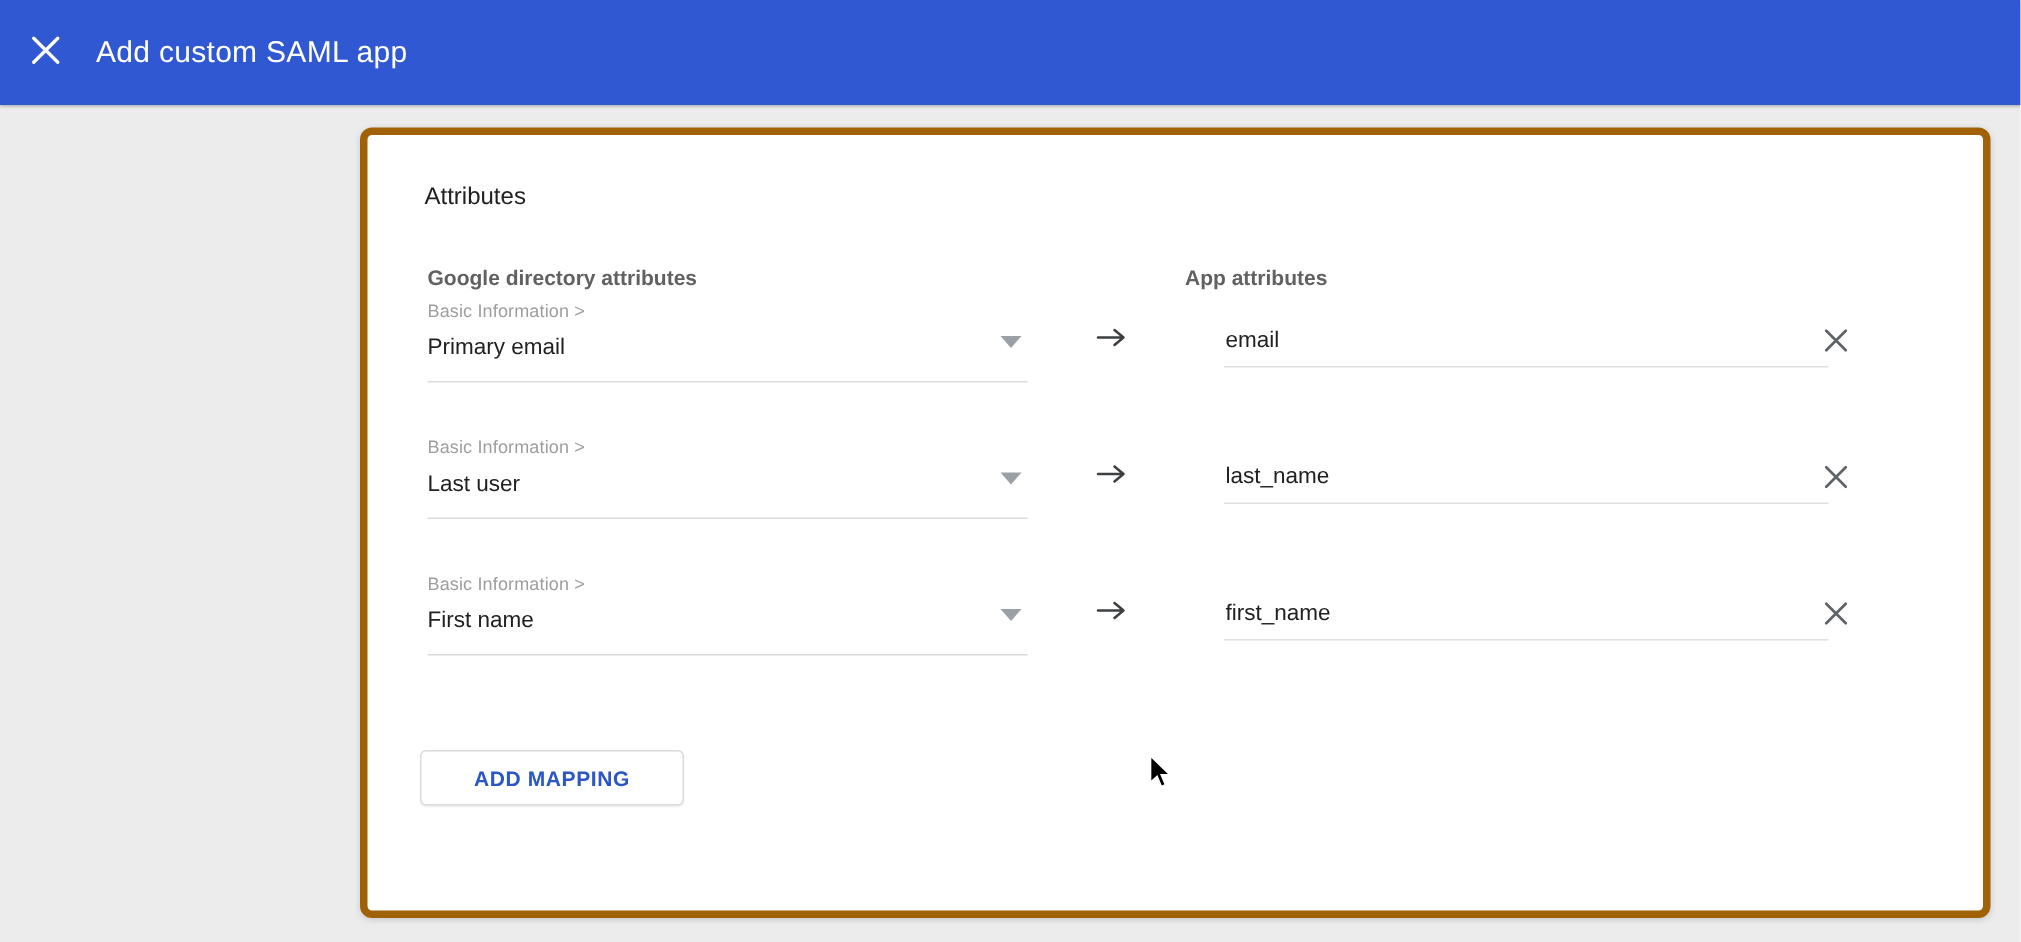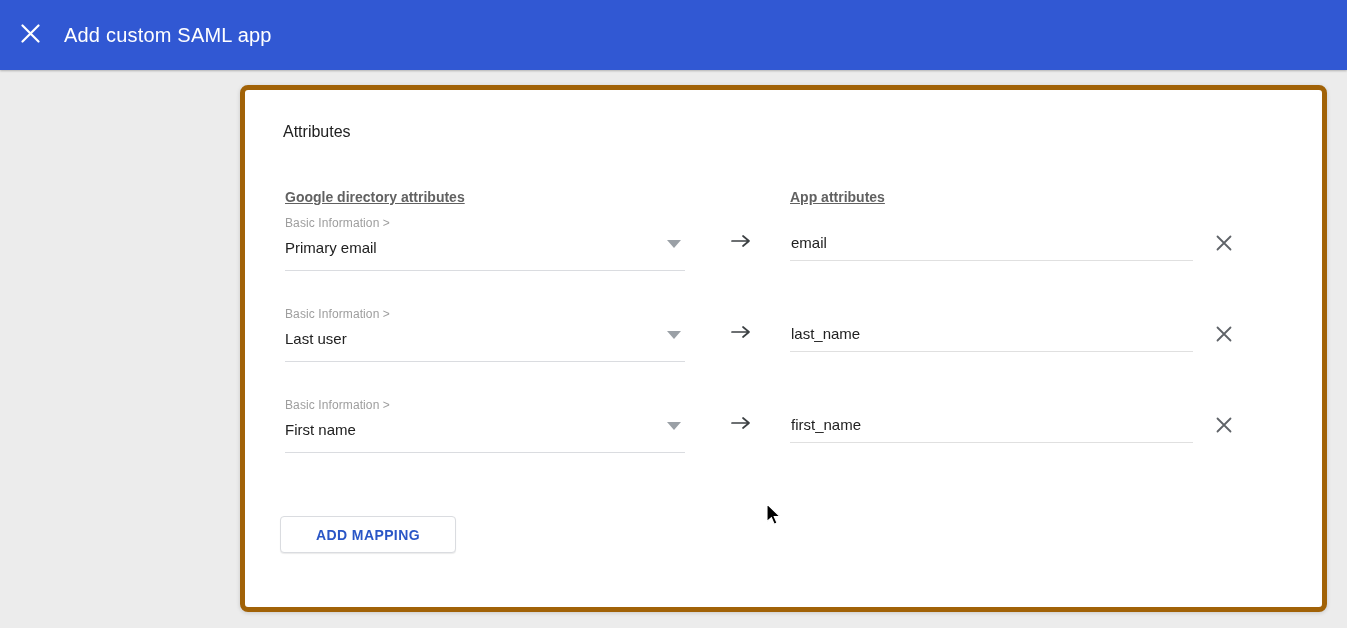--- a/index.html
+++ b/index.html
@@ -39,48 +39,48 @@
   .section-title {
     font-size:16px; color:#212121; font-weight:400; margin-top:5px;
   }
   .section-desc {
     margin-top:15px; font-size:14px; color:#5f6368; line-height:18px;
   }
   .learn-more { color:#4285f4; text-decoration:none; cursor:pointer; }
 
   .col-headers { position:relative; height:18px; margin-top:36px; }
   .col-header {
-    position:absolute; top:12px; font-size:14px; font-weight:700; color:#616161;text-decoration:underline;
+    position:absolute; top:0; font-size:14px; font-weight:700; color:#616161;
   }
   .col-header.left  { left:2px; }
   .col-header.right { left:507px; }
 
   
-  .rows { position:relative; margin-top:19px; }
+  .rows { position:relative; margin-top:3px; }
   .map-row { position:relative; height:91px; }
 
   .dir-field {
     position:absolute; left:2px; top:2px; width:400px; height:55px;
     border-bottom:1px solid #dadce0; cursor:pointer;
   }
   .category { font-size:12px; color:#9e9e9e; letter-spacing:.1px; }
   .dir-value { position:absolute; left:0; top:23px; font-size:15px; color:#212121; }
   .caret {
     position:absolute; right:4px; top:24px; width:0; height:0;
     border-left:7px solid transparent; border-right:7px solid transparent;
     border-top:8px solid #9aa0a6;
   }
 
   .arrow-wrap {
     position:absolute; left:447px; top:18px; width:22px; height:18px;
     color:#3c4043;
   }
 
   .app-field {
-    position:absolute; left:507px; top:10px; width:403px; height:37px;
+    position:absolute; left:533px; top:10px; width:403px; height:37px;
     border-bottom:1px solid #e0e0e0;
   }
   .app-input {
     width:100%; border:none; outline:none; background:transparent;
     font-family:"Liberation Sans","DejaVu Sans",sans-serif;
     font-size:15px; color:#212121; padding:10px 0 0 1px;
   }
 
   .delete-btn {
     position:absolute; left:925px; top:14px; width:32px; height:32px;

